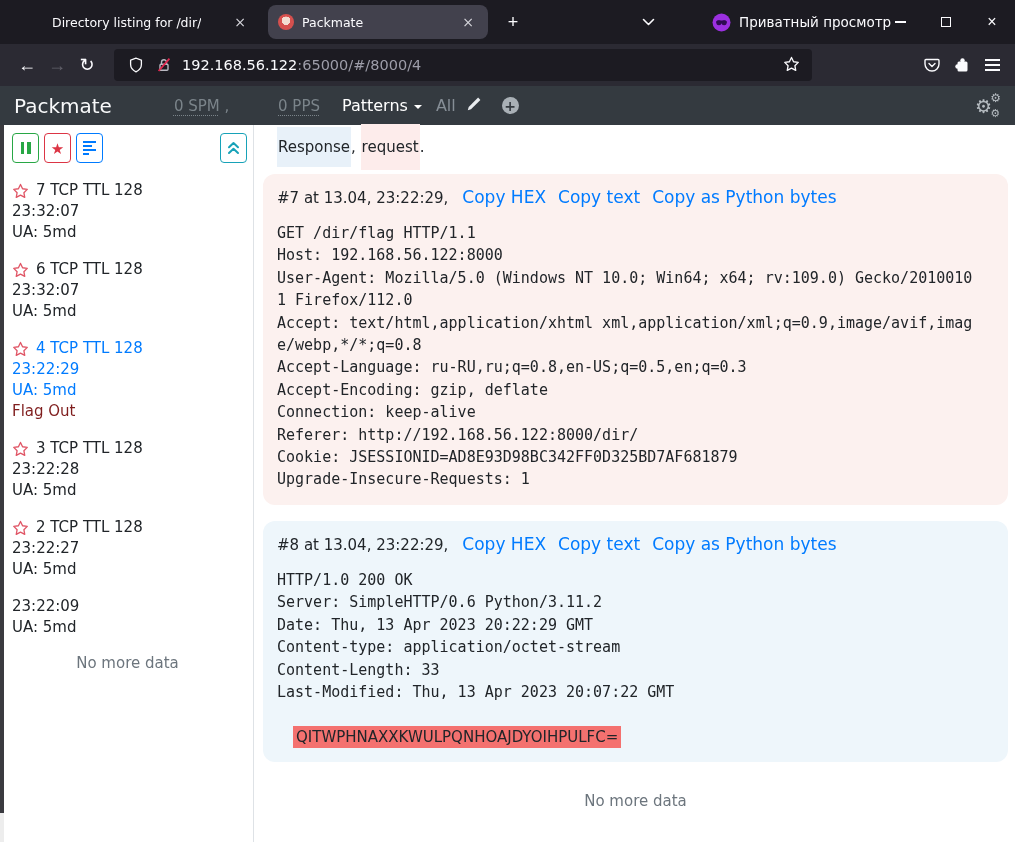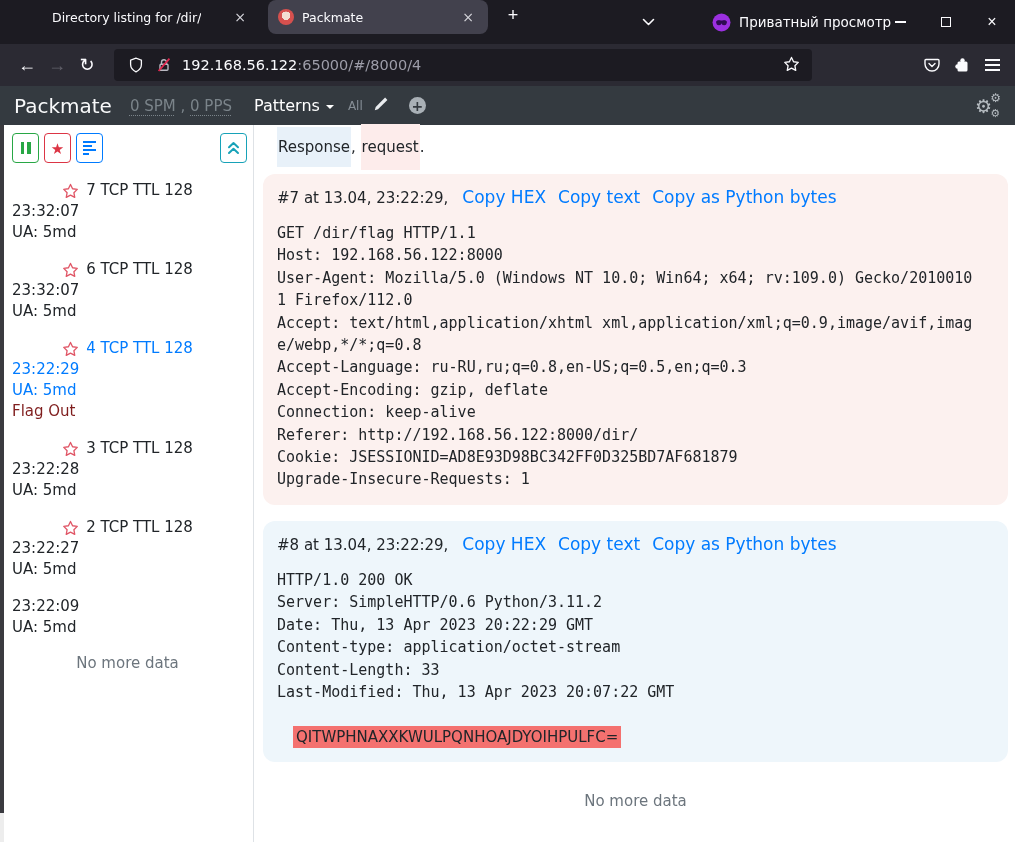--- a/index.html
+++ b/index.html
@@ -1,21 +1,21 @@
 <!DOCTYPE html>
 <html><head>
 <meta charset="utf-8">
 <style>
   * { box-sizing: border-box; margin: 0; padding: 0; }
   html,body { width:1015px; height:842px; overflow:hidden; }
   body { font-family:"DejaVu Sans", sans-serif; background:#fff; }
   .window { width:1015px; height:842px; display:flex; flex-direction:column; }
 
   
-  .titlebar { height:44px; background:#1c1b22; display:flex; align-items:flex-start; position:relative; flex:0 0 auto; }
+  .titlebar { height:44px; background:#1c1b22; display:flex; align-items:center; position:relative; flex:0 0 auto; }
   .tab { height:34px; display:flex; align-items:center; border-radius:8px; font-size:12.5px; color:#fbfbfe; cursor:default; }
   .tab-inactive { margin-left:28px; width:232px; padding:0 10px 0 24px; }
   .tab-active { margin-left:8px; width:220px; padding:0 10px; background:#42414d; }
   .tab-title { white-space:nowrap; overflow:hidden; }
   .tab-close { margin-left:auto; width:20px; height:20px; display:flex; align-items:center; justify-content:center; font-size:14px; color:#d4d4da; border-radius:4px; }
   .favicon { width:16px; height:16px; border-radius:50%; margin-right:8px; flex:0 0 16px;
              background: radial-gradient(circle at 50% 42%, #f3ddd2 0 34%, #d6504e 35% 100%); }
   .newtab { margin-left:10px; width:30px; height:30px; background:none; border:none; color:#fbfbfe; font-size:18px; line-height:1; border-radius:4px; }
   .alltabs { position:absolute; left:642px; top:14px; background:none; border:none; }
   .private-badge { position:absolute; left:712px; top:0; height:44px; display:flex; align-items:center; gap:8px; color:#fbfbfe; font-size:13.5px; }
@@ -36,24 +36,24 @@
   .url-text .dim { color:#9d9da9; }
   .bookmark-star { position:absolute; right:12px; top:7px; }
   .right-icons { margin-left:auto; display:flex; }
   .hamburger { display:flex; flex-direction:column; gap:3.5px; }
   .hamburger span { width:15px; height:1.7px; background:#fbfbfe; display:block; }
 
   
   .appbar { height:39px; background:#343a40; display:flex; align-items:center; padding:0 14px; flex:0 0 auto; }
   .brand { font-size:20px; color:#f8f9fa; cursor:pointer; }
   .stats { margin-left:18px; font-size:15px; color:#7b848a; }
-  .dotted { text-decoration:underline dotted 1px; text-underline-offset:4px; }
+  .dotted { text-decoration:underline dotted 1px; text-underline-offset:4px;margin-left:44px; }
   .patterns { margin-left:22px; font-size:16px; color:#fff; cursor:pointer; }
   .caret-down { display:inline-block; width:0; height:0; border-left:4px solid transparent; border-right:4px solid transparent; border-top:4.5px solid #fff; margin-left:6px; vertical-align:middle; }
-  .filter-all { margin-left:14px; font-size:12px; color:#868e96; cursor:pointer; }
+  .filter-all { margin-left:14px; font-size:16px; color:#868e96; cursor:pointer; }
   .capture-tab { margin-left:16px; font-size:16px; color:#fff; cursor:pointer; }
   .pencil { margin-left:10px; }
   .plus-circle { margin-left:20px; width:17px; height:17px; border-radius:50%; background:#a9b0b6; color:#343a40; display:flex; align-items:center; justify-content:center; font-size:14px; font-weight:bold; line-height:1; cursor:pointer; }
   .gears { margin-left:auto; position:relative; width:26px; height:24px; color:#b6bcc1; cursor:pointer; }
   .gear-big { position:absolute; left:0; top:1px; font-size:19px; }
   .gear-small { position:absolute; right:0; top:-3px; font-size:12px; }
   .gear-small2 { position:absolute; right:1px; bottom:-2px; font-size:11px; }
 
   
   .app-body { flex:1; display:flex; min-height:0; background:#fff; }
@@ -68,21 +68,21 @@
   .btn-star { border-color:#dc3545; color:#dc3545; font-size:15px; line-height:1; }
   .btn-lines { border-color:#007bff; }
   .lines-icon { width:13px; display:flex; flex-direction:column; gap:2px; }
   .lines-icon span { height:2px; background:#007bff; display:block; }
   .lines-icon .l1 { width:13px; } .lines-icon .l2 { width:9px; }
   .lines-icon .l3 { width:13px; } .lines-icon .l4 { width:6px; }
   .btn-collapse { margin-left:auto; margin-right:0; border-color:#17a2b8; }
 
   .pkt-list { padding:17px 10px 0 4px; }
   .pkt { margin-bottom:16px; font-size:15px; line-height:21px; color:#212529; cursor:pointer; }
-  .pkt-title { display:flex; align-items:center; gap:7px;justify-content:center; }
+  .pkt-title { display:flex; align-items:center; gap:7px; }
   .pkt.selected .c { color:#007bff; }
   .pkt-flag.in { color:#007bff; }
   .pkt-flag.out { color:#7f1d1d; }
   .side-no-more { text-align:center; color:#6c757d; font-size:15px; margin-top:6px; }
 
   .main { flex:1; min-width:0; padding:10px 7px 0 9px; }
   .legend { margin:2px 0 16px; padding-left:14px; font-size:15px; color:#212529; line-height:21px; }
   .legend .resp { background:#e8f1f9; padding:11px 1px; }
   .legend .req { background:#fdeceb; padding:14px 1px; }
   .card { border-radius:12px; padding:12px 14px 14px; margin-bottom:16px; }

